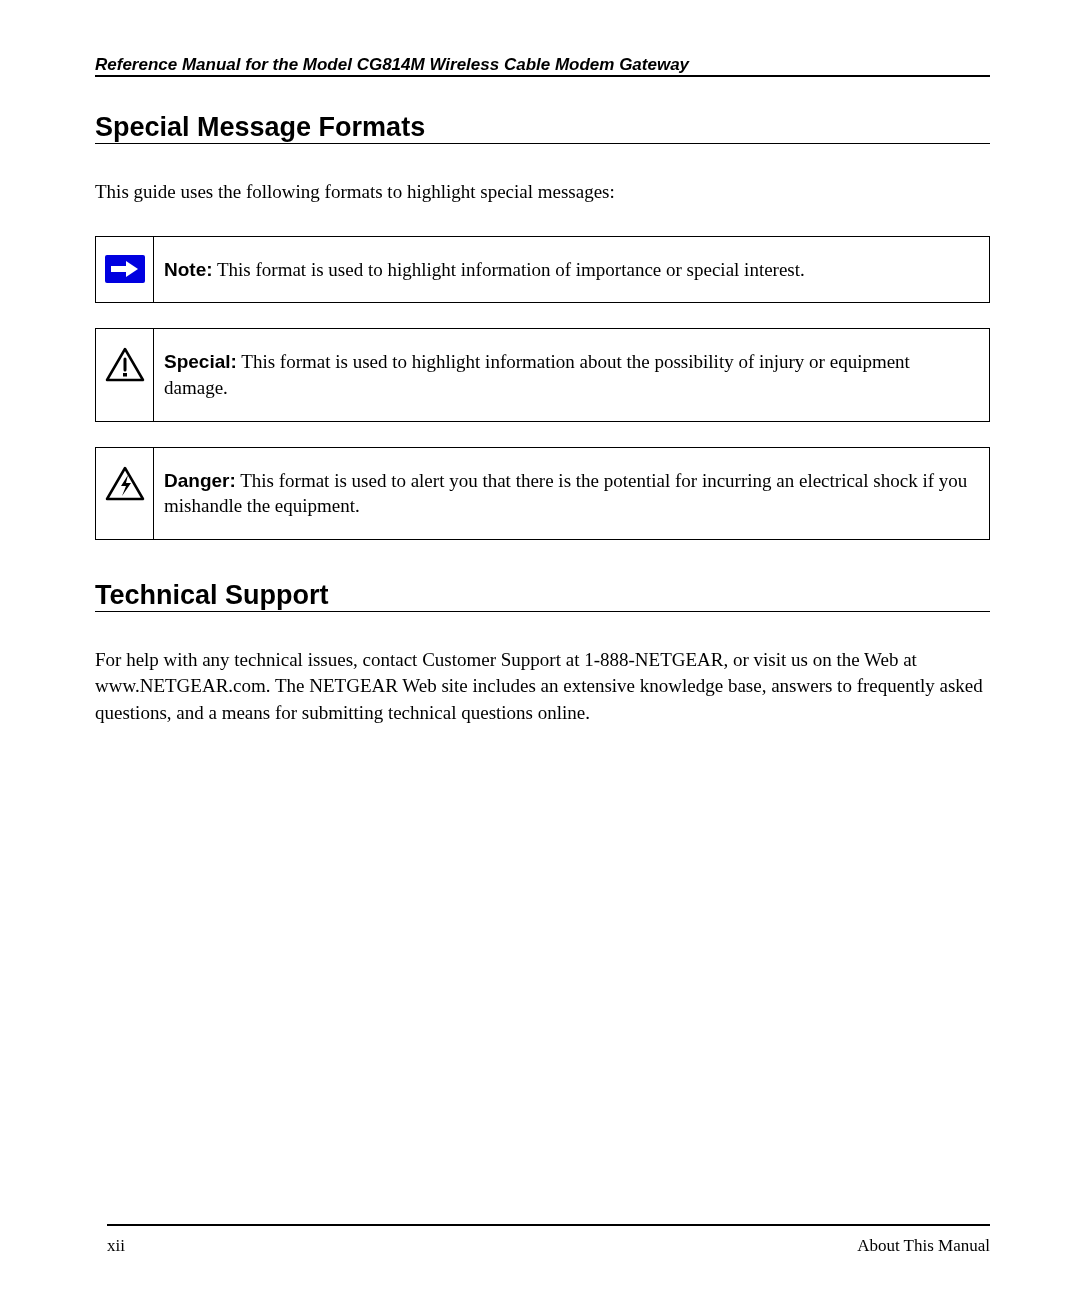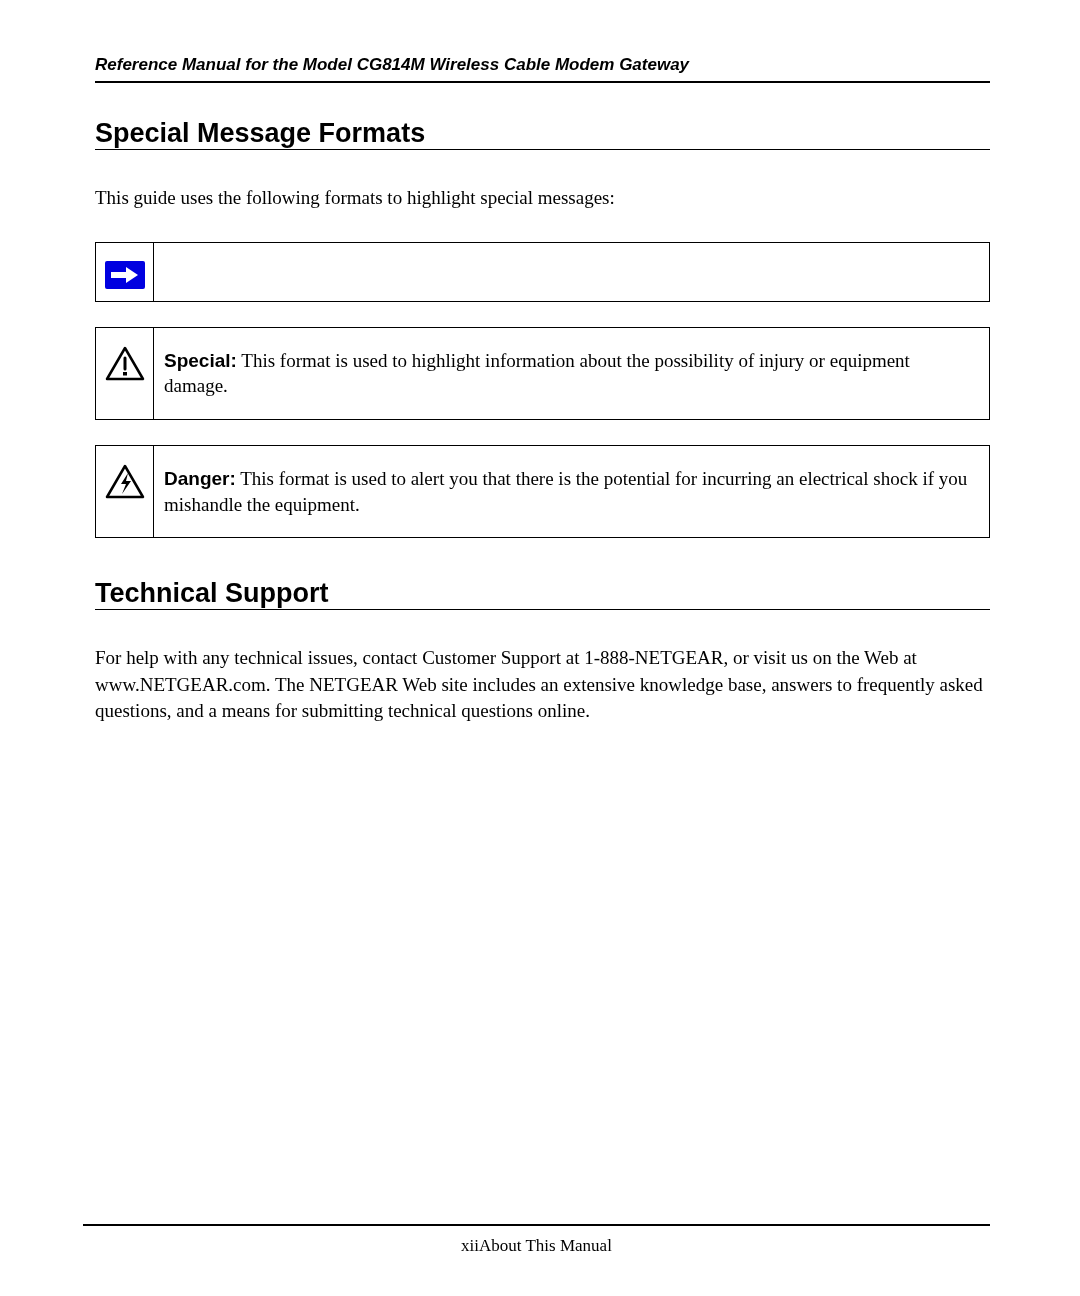--- a/index.html
+++ b/index.html
@@ -13,21 +13,20 @@
       width: 1080px;
       height: 1296px;
       padding: 55px 90px 40px 95px;
       position: relative;
     }
     .header-title {
       font-family: Arial, Helvetica, sans-serif;
       font-style: italic;
       font-weight: bold;
       font-size: 17px;
-      padding-bottom: 6px;
       border-bottom: 2px solid #000;
       margin-bottom: 35px;
     }
     .section-heading {
       font-family: Arial, Helvetica, sans-serif;
       font-weight: bold;
       font-size: 27px;
       border-bottom: 1.5px solid #000;
       margin-bottom: 35px;
     }
@@ -74,26 +73,26 @@
       width: 34px;
       height: 22px;
     }
     .triangle-icon svg {
       width: 40px;
       height: 36px;
     }
     .footer {
       position: absolute;
       bottom: 40px;
-      left: 83px;
+      left: 107px;
       right: 90px;
       border-top: 2px solid #000;
       padding-top: 10px;
       display: flex;
-      justify-content: center;
+      justify-content: space-between;
       font-size: 17px;
     }
     .page-number {
       font-family: Georgia, serif;
     }
     .footer-right {
       font-family: Georgia, serif;
     }
     .section-spacer {
       height: 15px;
@@ -109,20 +108,23 @@
 <div class="body-text">This guide uses the following formats to highlight special messages:</div>
 
 <div class="callout-box">
   <div class="callout-icon-cell">
     <div class="arrow-icon">
       <svg viewBox="0 0 34 22">
         <rect x="3" y="8" width="16" height="6" fill="#fff"></rect>
         <polygon points="18,3 30,11 18,19" fill="#fff"></polygon>
       </svg>
     </div>
+  </div>
+  <div class="callout-content">
+    <span class="callout-label">Note:</span><span> This format is used to highlight information of importance or special interest.</span>
   </div>
 </div>
 
 <div class="callout-box">
   <div class="callout-icon-cell">
     <div class="triangle-icon">
       <svg viewBox="0 0 40 36">
         <polygon points="20,2 38,33 2,33" fill="none" stroke="#000" stroke-width="2.5" stroke-linejoin="round"></polygon>
         <line x1="20" y1="12" x2="20" y2="23" stroke="#000" stroke-width="3" stroke-linecap="round"></line>
         <rect x="18" y="26" width="4" height="3.5" fill="#000"></rect>

